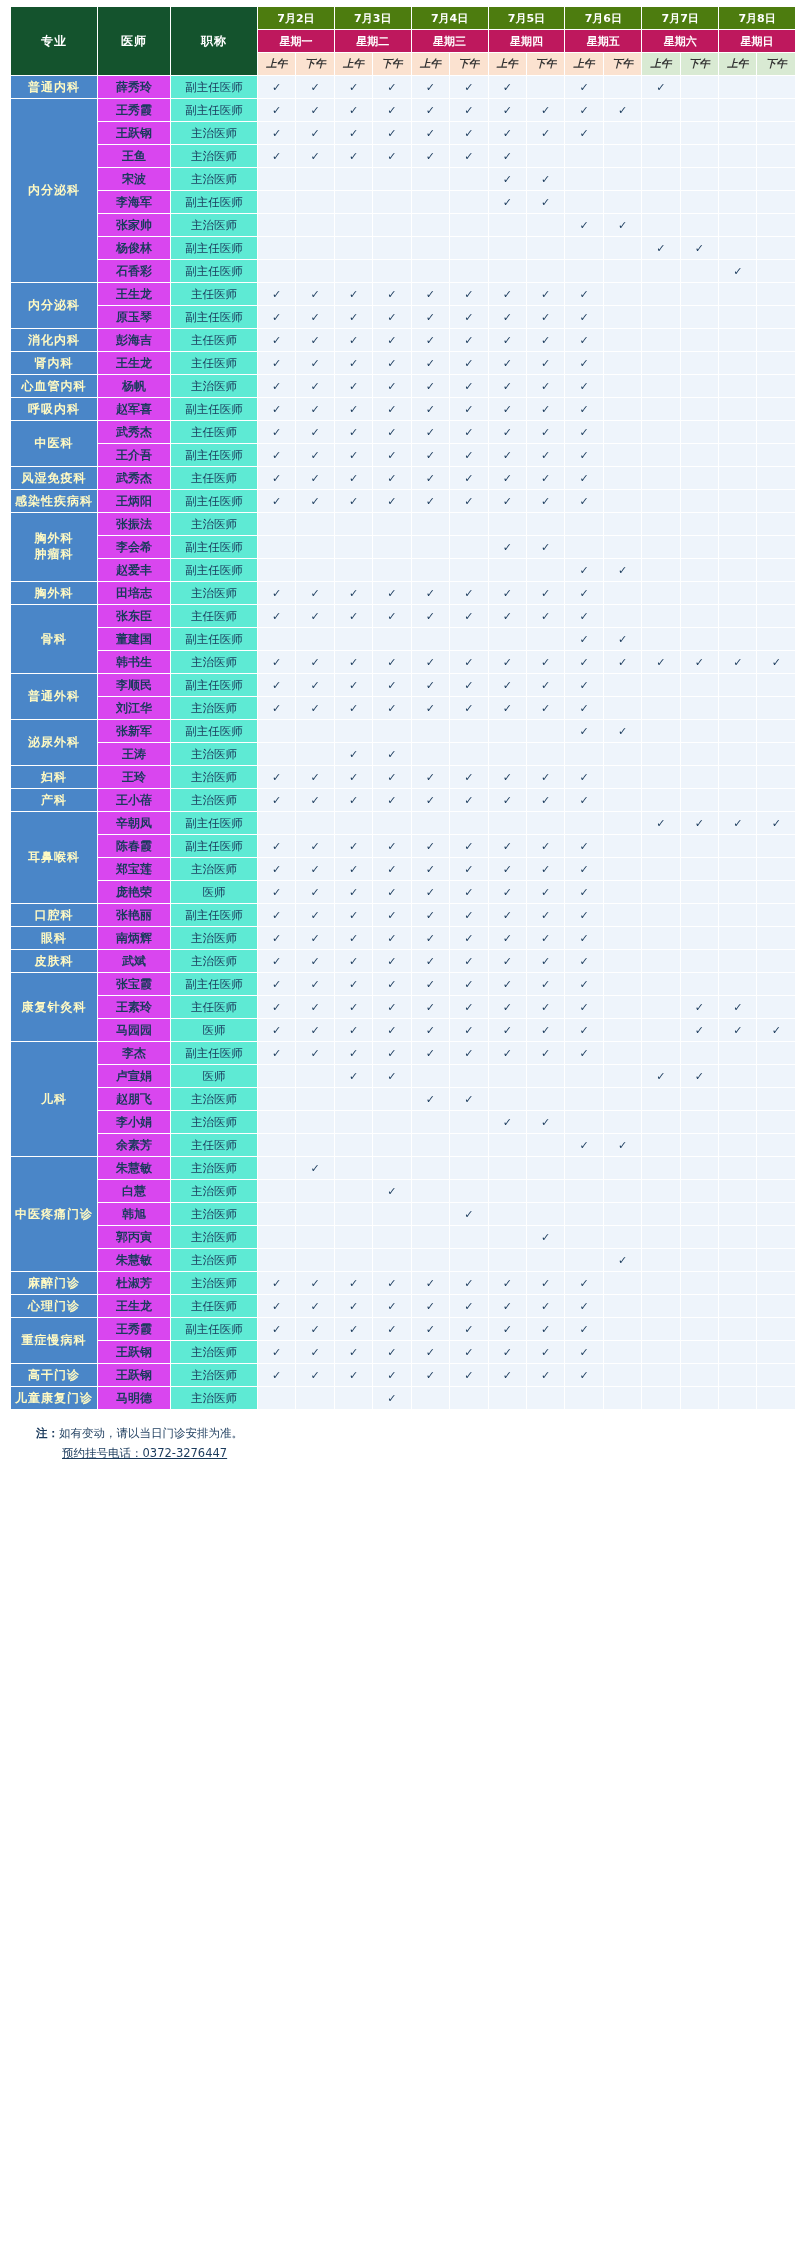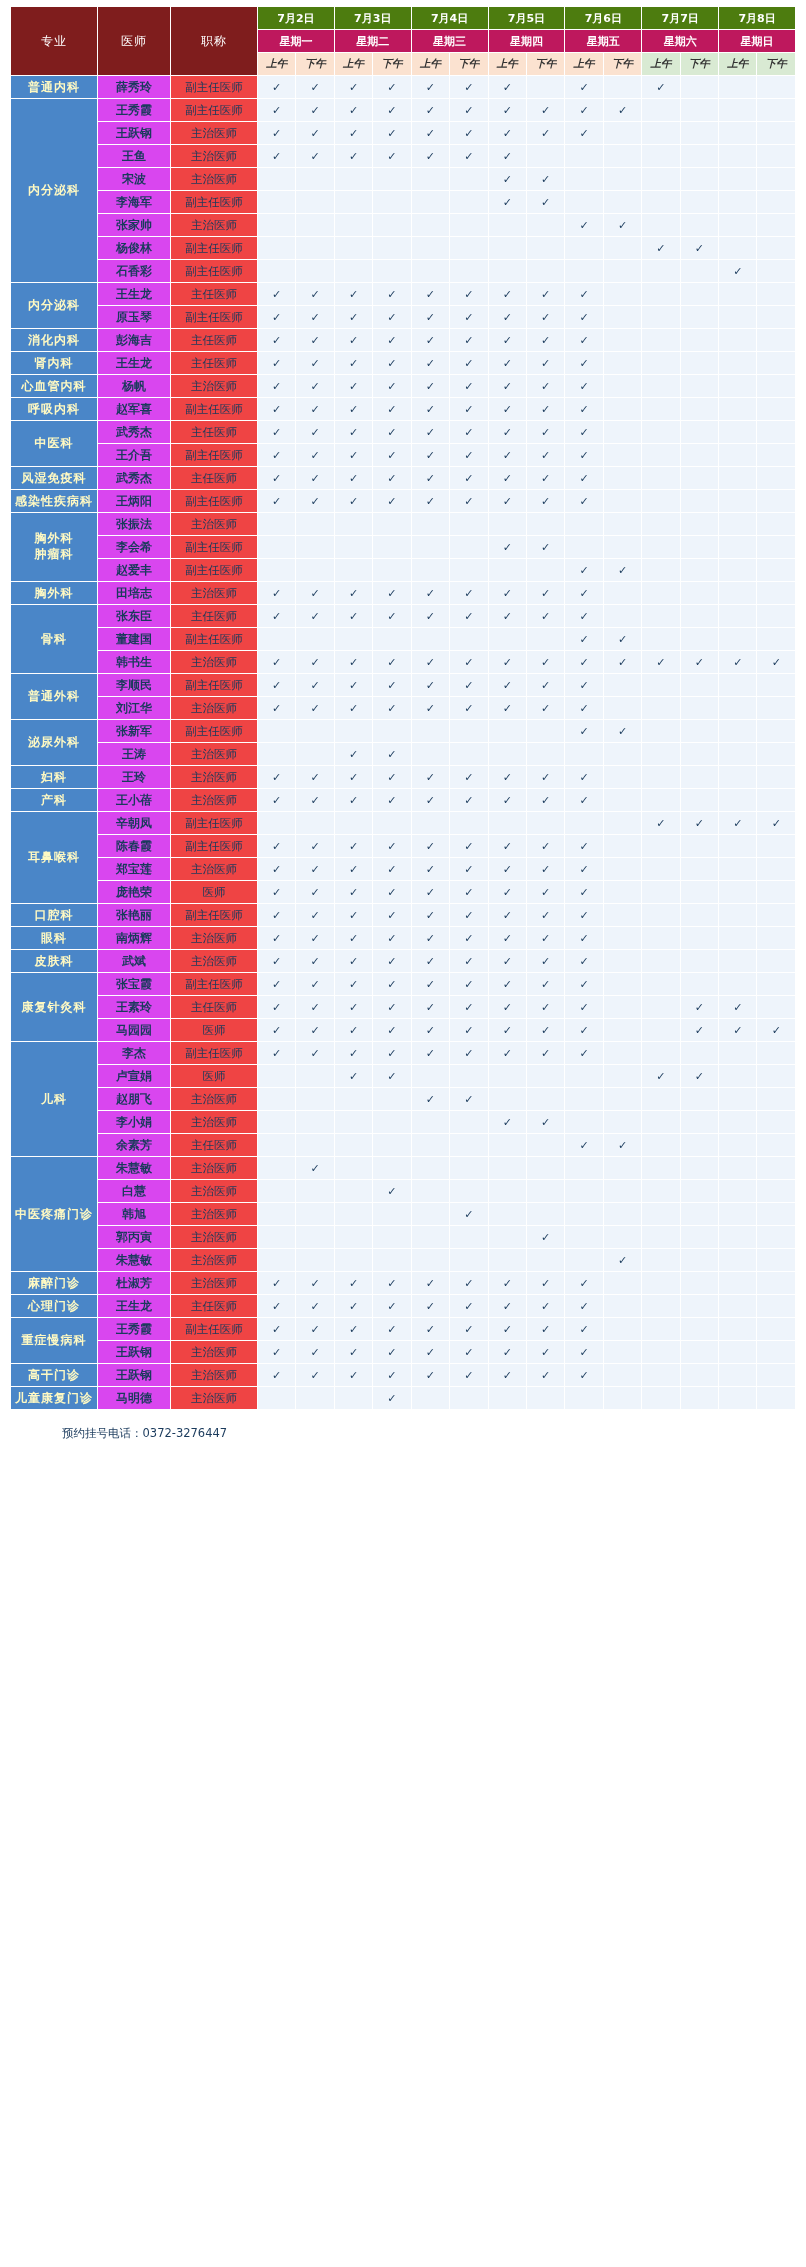--- a/index.html
+++ b/index.html
@@ -27,23 +27,23 @@
     border: 1px solid #ffffff;
     padding: 0;
     text-align: center;
     vertical-align: middle;
     height: 22px;
     overflow: hidden;
     white-space: nowrap;
   }
   
   .hdr-main {
-    background: #7f1d1d;
+    background: #14532d;
     color: #ffffff;
-    font-weight: normal;
+    font-weight: bold;
     font-size: 12px;
     letter-spacing: 1px;
   }
   .hdr-date {
     background: #4d7c0f;
     color: #ffffff;
     font-weight: bold;
     font-size: 11px;
   }
   .hdr-week {
@@ -69,21 +69,21 @@
     font-weight: bold;
     letter-spacing: 1px;
   }
   .col-doc {
     background: #d946ef;
     color: #1a3a5c;
     font-size: 12px;
     font-weight: bold;
   }
   .col-title {
-    background: #ef4444;
+    background: #5eead4;
     color: #1a3a5c;
     font-size: 11.5px;
   }
   .slot {
     background: #eef4fb;
   }
   .slot.mark::after {
     content: "✓";
     color: #1a3a5c;
     font-size: 11px;
@@ -93,20 +93,21 @@
     font-size: 11.5px;
     color: #1a3a5c;
     line-height: 1.7;
   }
   .footer .note-label {
     font-weight: bold;
   }
   .footer .indent {
     padding-left: 26px;
     display: block;
+    text-decoration: underline;
   }
 </style>
 </head>
 <body>
 
 <div class="sheet">
   <table class="schedule">
     <thead>
       <tr>
         <th class="hdr-main" rowspan="3" style="width:86px">专业</th>
@@ -1218,15 +1219,18 @@
           <td class="slot"></td>
           <td class="slot"></td>
           <td class="slot"></td>
           <td class="slot"></td>
           <td class="slot"></td>
         </tr>
       </tbody>
   </table>
 
   <div class="footer">
+    <div>
+      <span class="note-label">注：</span><span>如有变动，请以当日门诊安排为准。</span>
+    </div>
     <span class="indent">预约挂号电话：0372-3276447</span>
   </div>
 </div>
 
 </body></html>

